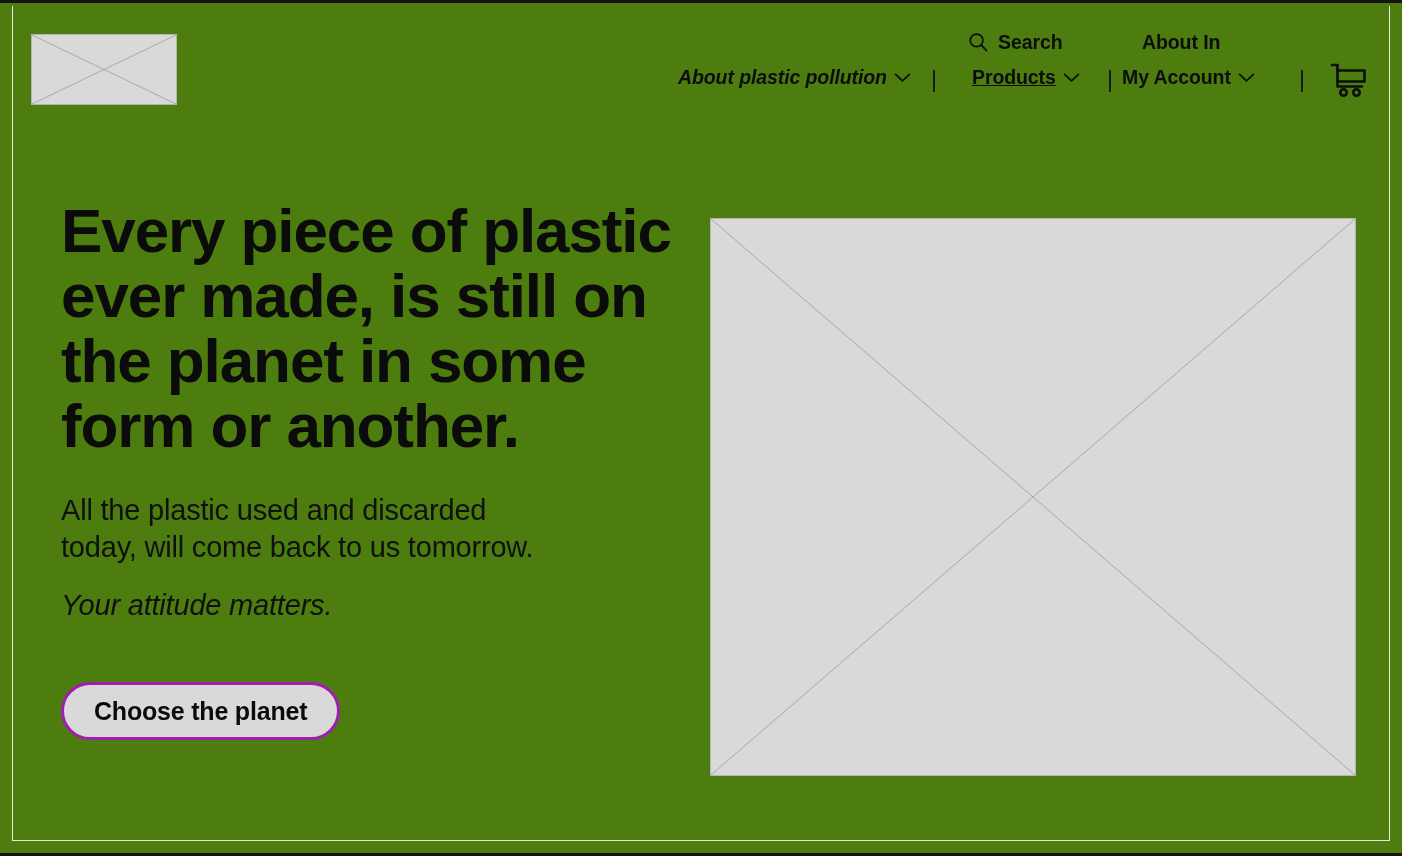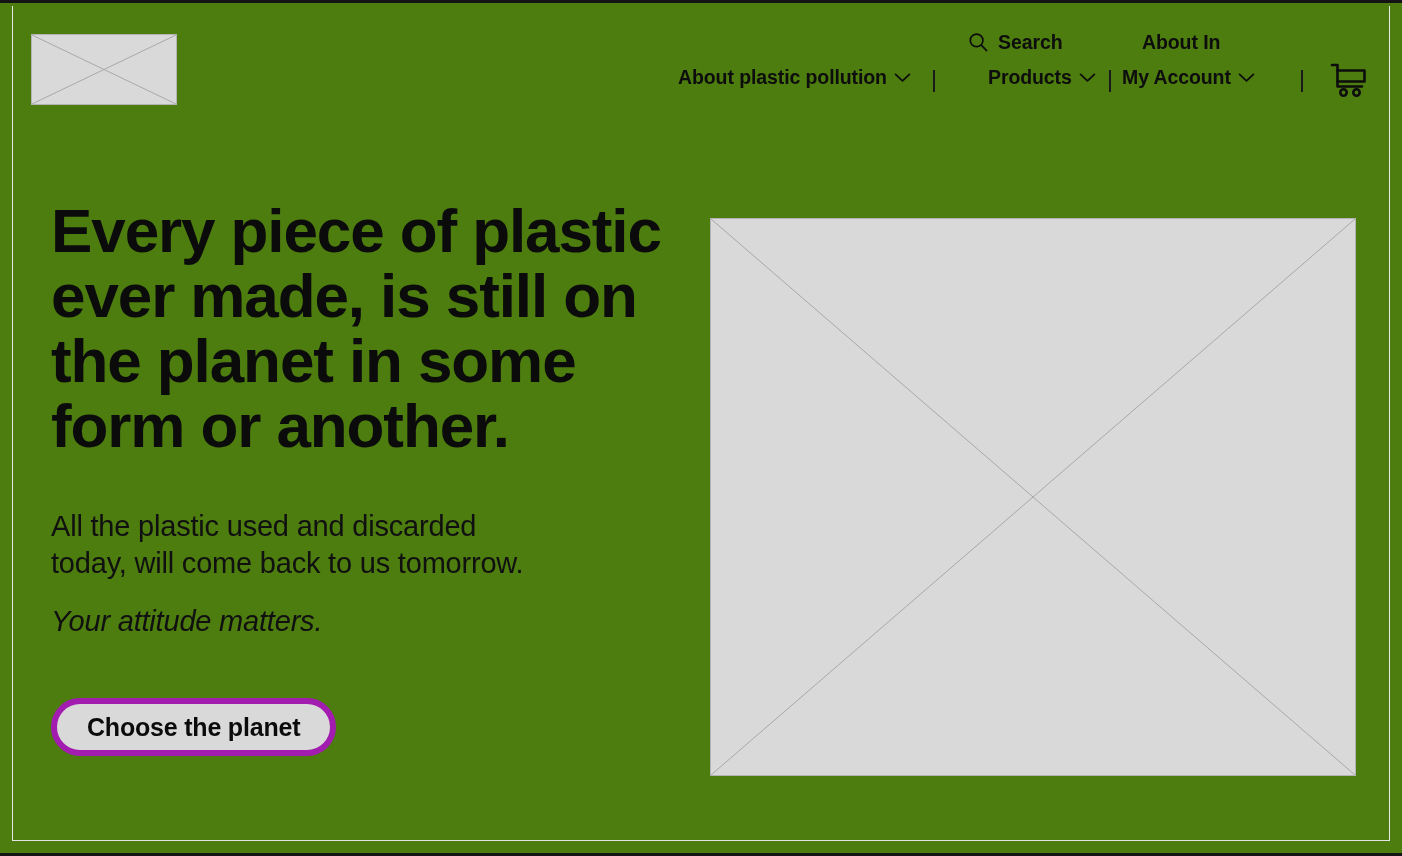--- a/index.html
+++ b/index.html
@@ -109,22 +109,22 @@
     font-weight: bold;
     color: #0d0d0d;
     letter-spacing: -0.1px;
     white-space: nowrap;
     cursor: pointer;
     user-select: none;
   }
   .search-link { left: 308px; top: 0; gap: 9px; }
   .signin-link { left: 482px; top: 0; }
 
-  .about-link   { left: 18px;  top: 0; }
-  .products-link{ left: 328px; top: 0; }
+  .about-link   { left: 18px;  top: 0; font-style: italic; }
+  .products-link{ left: 312px; top: 0; text-decoration: underline; }
   .account-link { left: 462px; top: 0; }
 
   .sep {
     position: absolute;
     top: 4px;
     width: 1.6px;
     height: 22px;
     background: #1a1a1a;
   }
   .sep-1 { left: 273px; }
@@ -146,21 +146,21 @@
   
   .hero {
     position: absolute;
     left: 0;
     top: 120px;
     width: 1402px;
     height: 718px;
   }
   .hero-copy {
     position: absolute;
-    left: 51px;
+    left: 61px;
     top: 75px;
     width: 620px;
   }
   .hero-title {
     margin: 0;
     font-size: 62px;
     line-height: 65px;
     font-weight: bold;
     color: #0b0b0b;
     letter-spacing: -1.1px;
@@ -168,32 +168,32 @@
   }
   .hero-para {
     margin: 0;
     font-size: 29px;
     line-height: 37px;
     font-weight: normal;
     color: #101010;
     letter-spacing: -0.2px;
     max-width: 500px;
   }
-  .hero-para-1 { margin-top: 50px; }
+  .hero-para-1 { margin-top: 34px; }
   .hero-para-2 { margin-top: 21px; font-style: italic; }
 
   .cta-button {
     display: inline-flex;
     align-items: center;
     justify-content: center;
     margin-top: 58px;
     height: 58px;
     padding: 0 30px;
     background: #d9d9d9;
-    border: 6px solid #a21caf;
+    border: 3px solid #a21caf;
     border-radius: 29px;
     font-family: "Liberation Sans", sans-serif;
     font-size: 25px;
     font-weight: bold;
     color: #0b0b0b;
     letter-spacing: -0.2px;
     cursor: pointer;
     box-sizing: border-box;
   }
 

